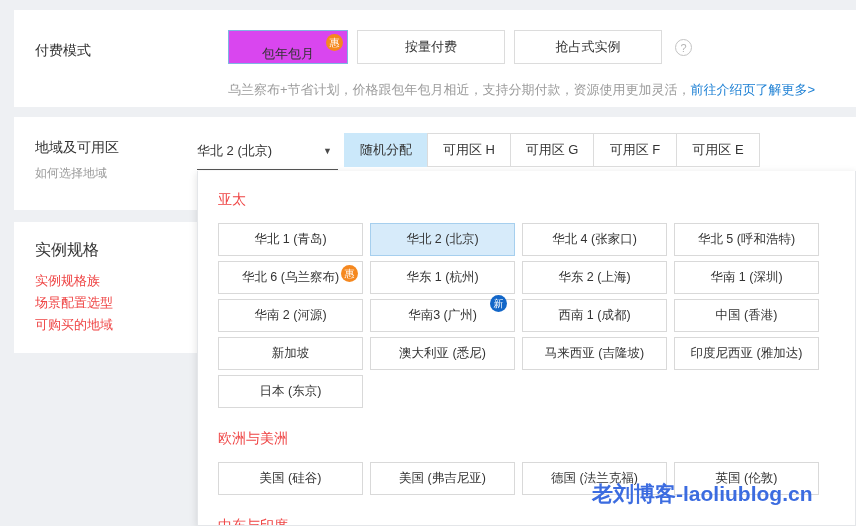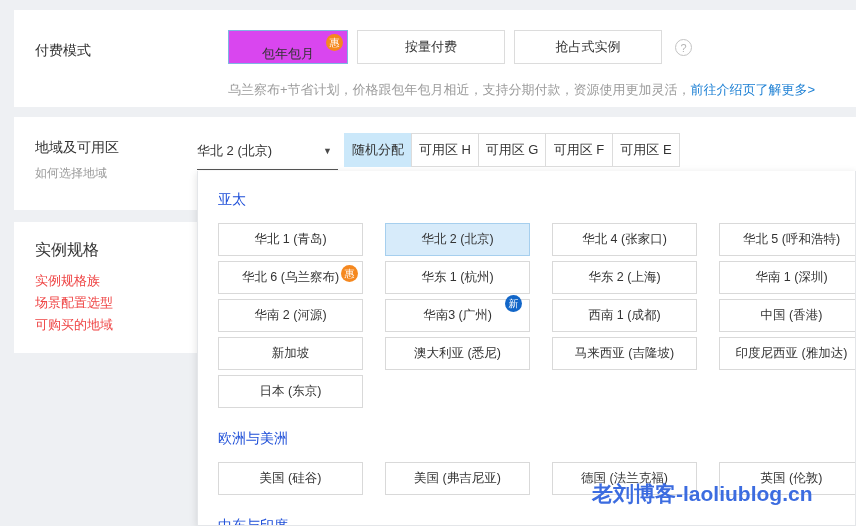--- a/index.html
+++ b/index.html
@@ -47,41 +47,41 @@
   .sub-link { position:absolute; left:21px; top:48px; font-size:12px; color:#9a9a9a; cursor:pointer; }
   #region-dropdown {
     position:absolute; left:183px; top:16px; width:141px; height:37px;
     border-bottom:1px solid #555; display:flex; align-items:center;
     font-size:13px; color:#333; cursor:pointer;
   }
   #region-dropdown .caret { margin-left:auto; font-size:9px; color:#4a4a4a; padding-right:6px; }
 
   #zone-group { position:absolute; left:345px; top:133px; display:flex; z-index:3; }
   .zone-btn {
-    width:68px; height:34px; border:1px solid #dcdcdc; margin-left:-1px;
+    width:84px; height:34px; border:1px solid #dcdcdc; margin-left:-1px;
     background:#fff; display:flex; align-items:center; justify-content:center;
     font-size:13px; color:#333; cursor:pointer;
   }
   .zone-btn.selected { background:#cbe8fa; border-color:#cbe8fa; }
 
   
   #instance-title { position:absolute; left:21px; top:18px; font-size:16px; color:#333; }
   #instance-links { position:absolute; left:21px; top:48px; font-size:13px; color:#ef4444; }
   #instance-links div { line-height:22px; cursor:pointer; }
 
   
   #region-panel {
     position:absolute; left:197px; top:171px; width:659px; height:355px;
     background:#fff; border:1px solid #e4e6e9; border-top:none;
     box-shadow:0 2px 8px rgba(0,0,0,.12);
     overflow:hidden; z-index:2; padding-left:20px;
   }
-  .group-title { font-size:14px; color:#1d4ed8; margin-top:18px; height:20px; line-height:20px; }
+  .group-title { font-size:14px; color:#ef4444; margin-top:18px; height:20px; line-height:20px; }
   .group-title.gap { margin-top:20px; }
-  .region-grid { display:grid; grid-template-columns:repeat(4,145px); gap:5px 22px; margin-top:14px; }
+  .region-grid { display:grid; grid-template-columns:repeat(4,145px); gap:5px 7px; margin-top:14px; }
   .region-btn {
     height:33px; border:1px solid #d9d9d9; background:#fff;
     display:flex; align-items:center; justify-content:center;
     font-size:12.5px; color:#333; position:relative; cursor:pointer;
   }
   .region-btn.selected { background:#d7ebfa; border-color:#a6cfee; }
 
   
   #watermark {
     position:absolute; left:592px; top:480px; z-index:10;

